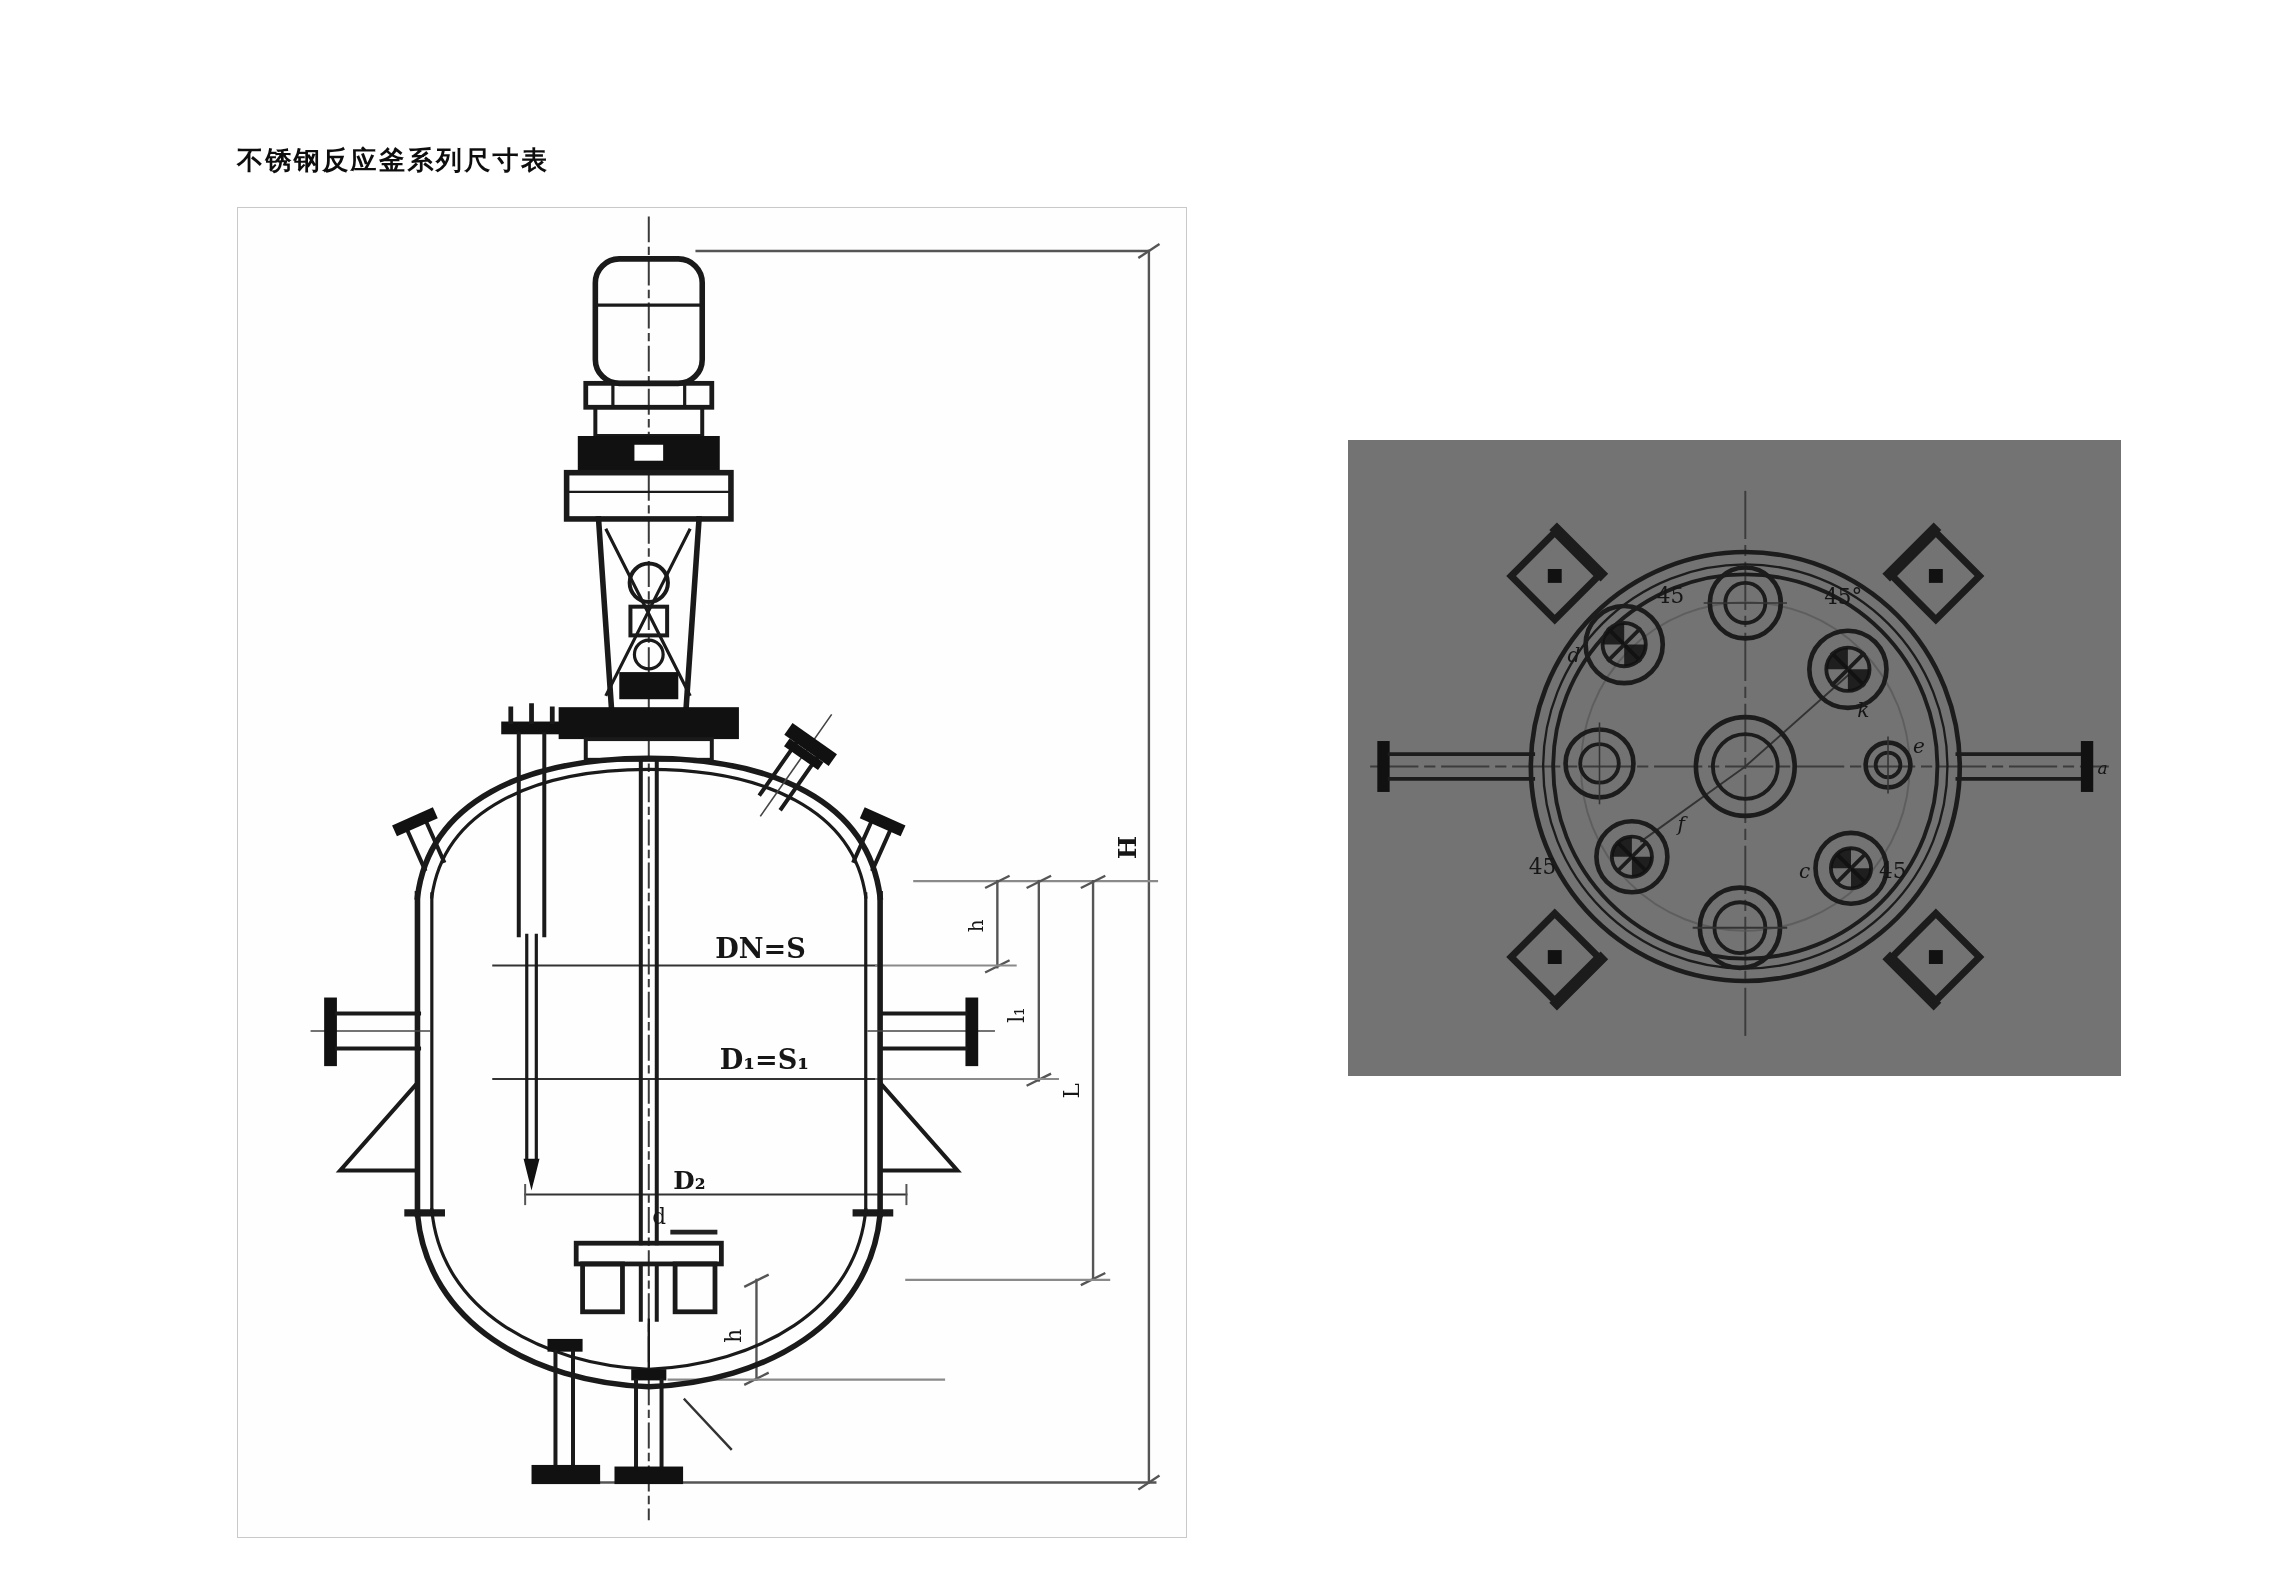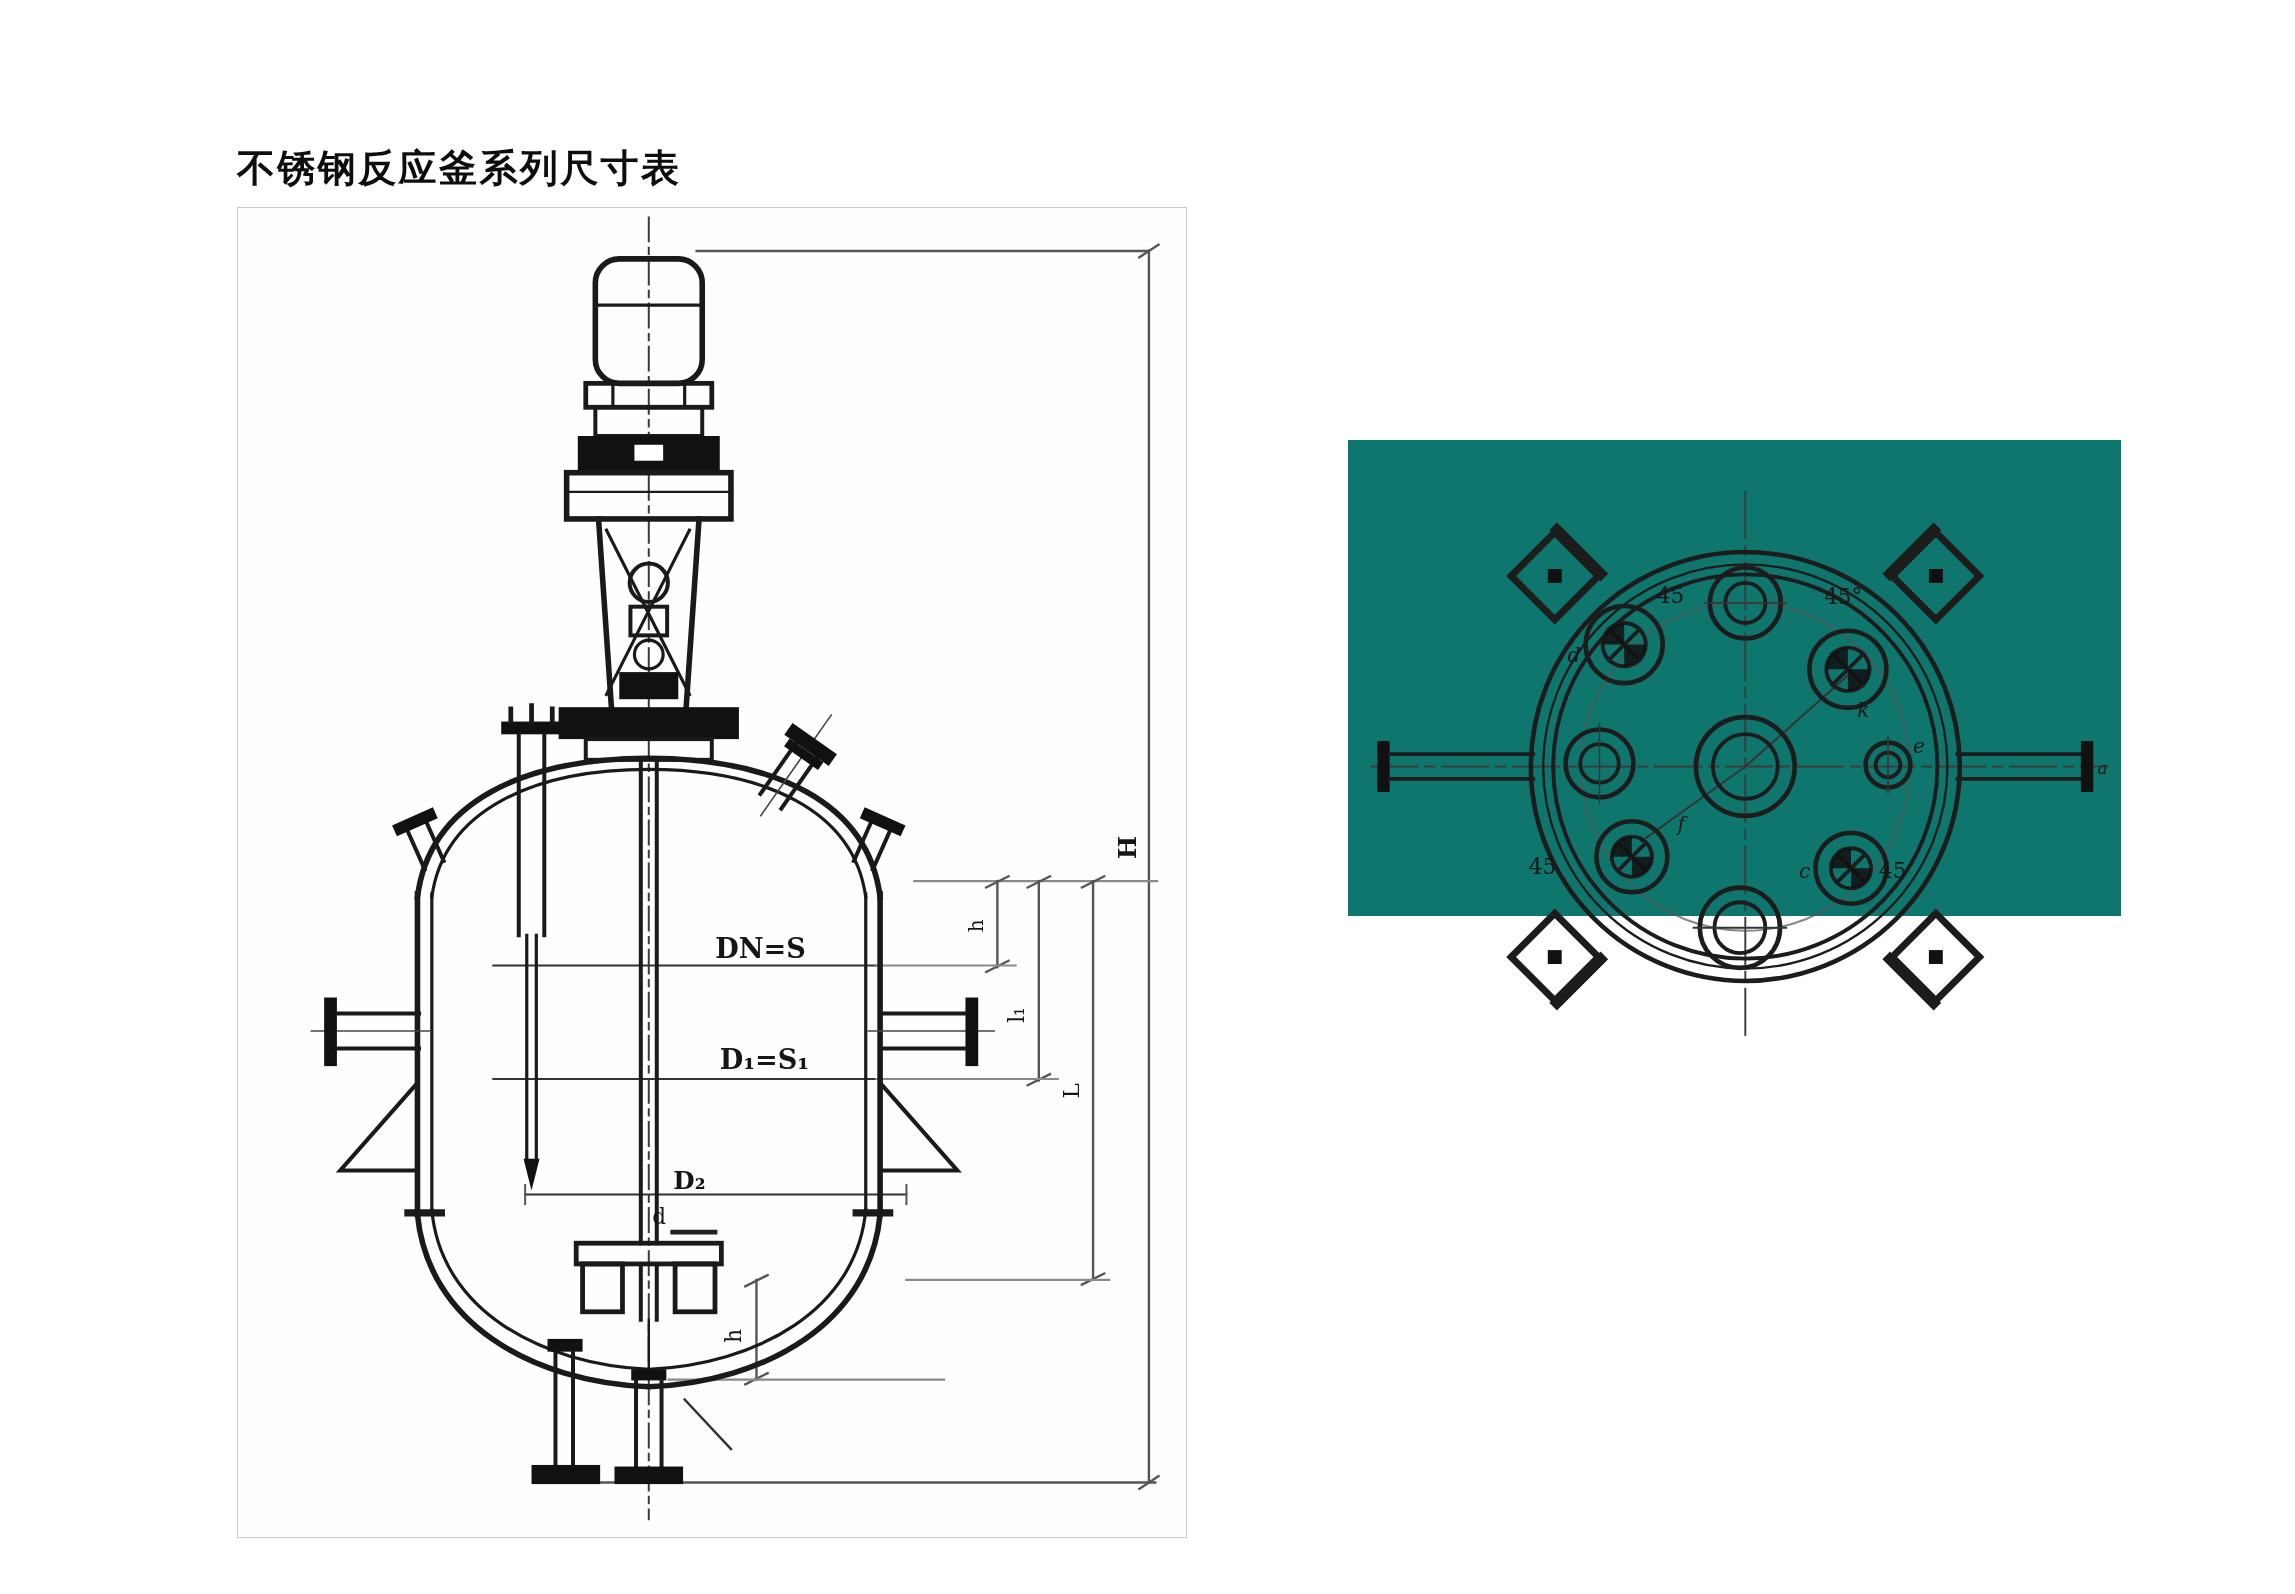--- a/index.html
+++ b/index.html
@@ -1,23 +1,23 @@
 <!DOCTYPE html>
 <html style="font-size:13px"><head>
 <meta charset="utf-8">
 <style>
   html,body{margin:0;padding:0;background:#ffffff;}
   .page{position:relative;width:2295px;height:1594px;background:#ffffff;overflow:hidden;
         font-family:"Liberation Sans",sans-serif;}
-  .page-title{position:absolute;left:237px;top:143px;font-size:38px;font-weight:bold;
+  .page-title{position:absolute;left:237px;top:143px;font-size:26px;font-weight:bold;
         color:#0d0d0d;letter-spacing:2.4px;white-space:nowrap;}
   .panel-side{position:absolute;left:237px;top:207px;width:950px;height:1331px;
         background:#fffefe;border:1.6px solid #c9c9c9;box-sizing:border-box;}
-  .panel-top{position:absolute;left:1348px;top:440px;width:773px;height:476px;
-        background:#0f766e;text-decoration:underline;}
+  .panel-top{position:absolute;left:1348px;top:440px;width:773px;height:636px;
+        background:#737373;text-decoration:underline;}
   svg{display:block;}
   svg text{font-family:"DejaVu Serif","Liberation Serif",serif;fill:#161616;}
   .dimtxt{font-weight:bold;}
 </style>
 </head>
 <body>
 
 <div class="page">
 
   <div class="page-title">不锈钢反应釜系列尺寸表</div>

